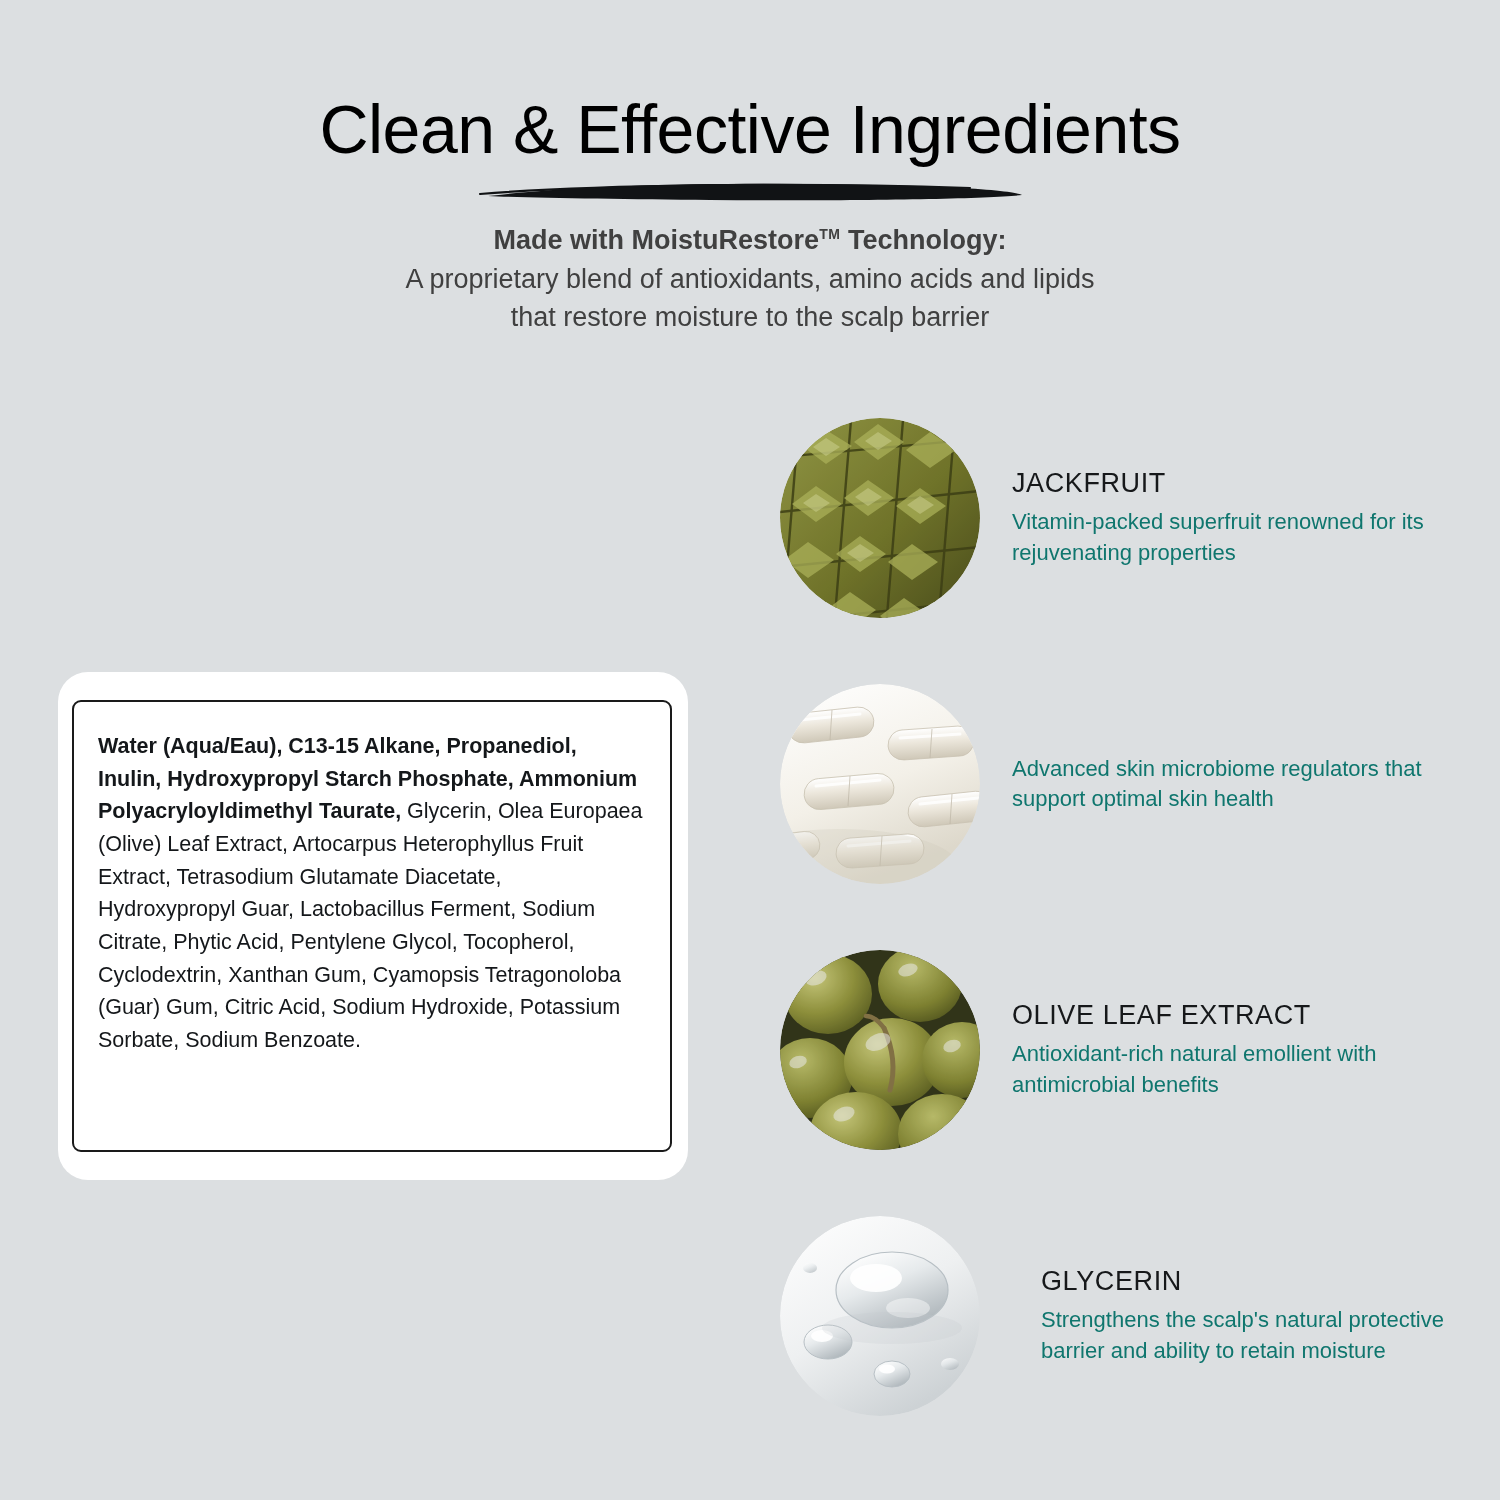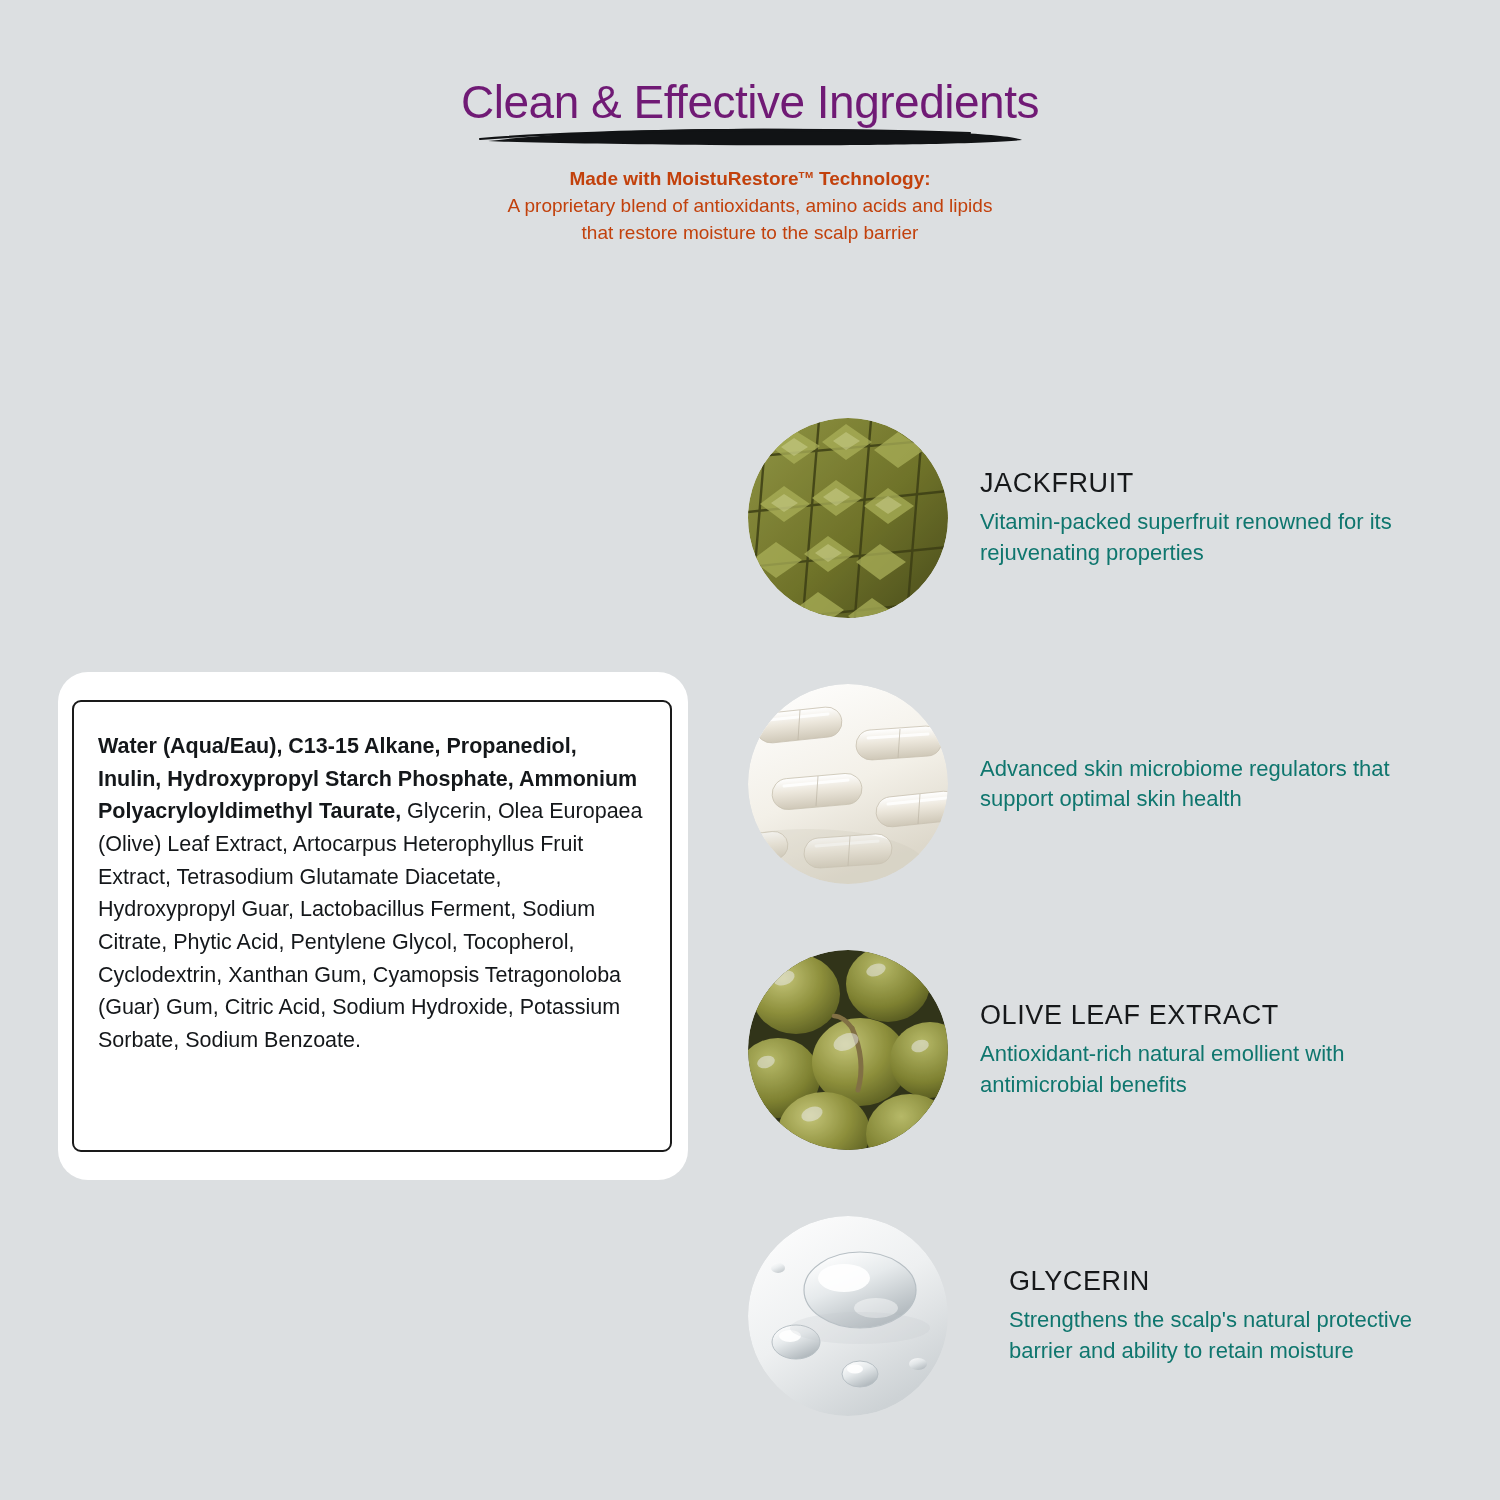--- a/index.html
+++ b/index.html
@@ -15,41 +15,41 @@
     overflow: hidden;
     position: relative;
   }
 
   
   .header {
     padding-top: 78px;
     text-align: center;
   }
   .title {
-    font-size: 46px;
+    font-size: 68px;
     font-weight: 400;
     letter-spacing: -0.5px;
     line-height: 1.05;
-    margin: 0;
-    color: #701a75;
+    margin: 16px;
+    color: #000000;
   }
   .underline-wrap {
     position: relative;
     height: 26px;
     margin-top: -2px;
   }
   .underline-wrap svg {
     display: block;
     margin: 0 auto;
   }
   .subtitle {
     margin-top: 16px;
-    font-size: 19px;
+    font-size: 27px;
     line-height: 1.42;
-    color: #c2410c;
+    color: #404040;
   }
   .subtitle .bold {
     font-weight: 700;
   }
   .subtitle sup {
     font-size: 0.52em;
     vertical-align: super;
     letter-spacing: 0.5px;
   }
 
@@ -81,21 +81,21 @@
     color: #14171a;
     margin: 0;
   }
   .inci b {
     font-weight: 700;
   }
 
   
   .ing-list {
     position: absolute;
-    left: 748px;
+    left: 780px;
     top: 418px;
     width: 700px;
   }
   .ing-row {
     display: flex;
     align-items: center;
     height: 200px;
     margin-bottom: 66px;
   }
   .ing-row:last-child { margin-bottom: 0; gap: 29px; }

